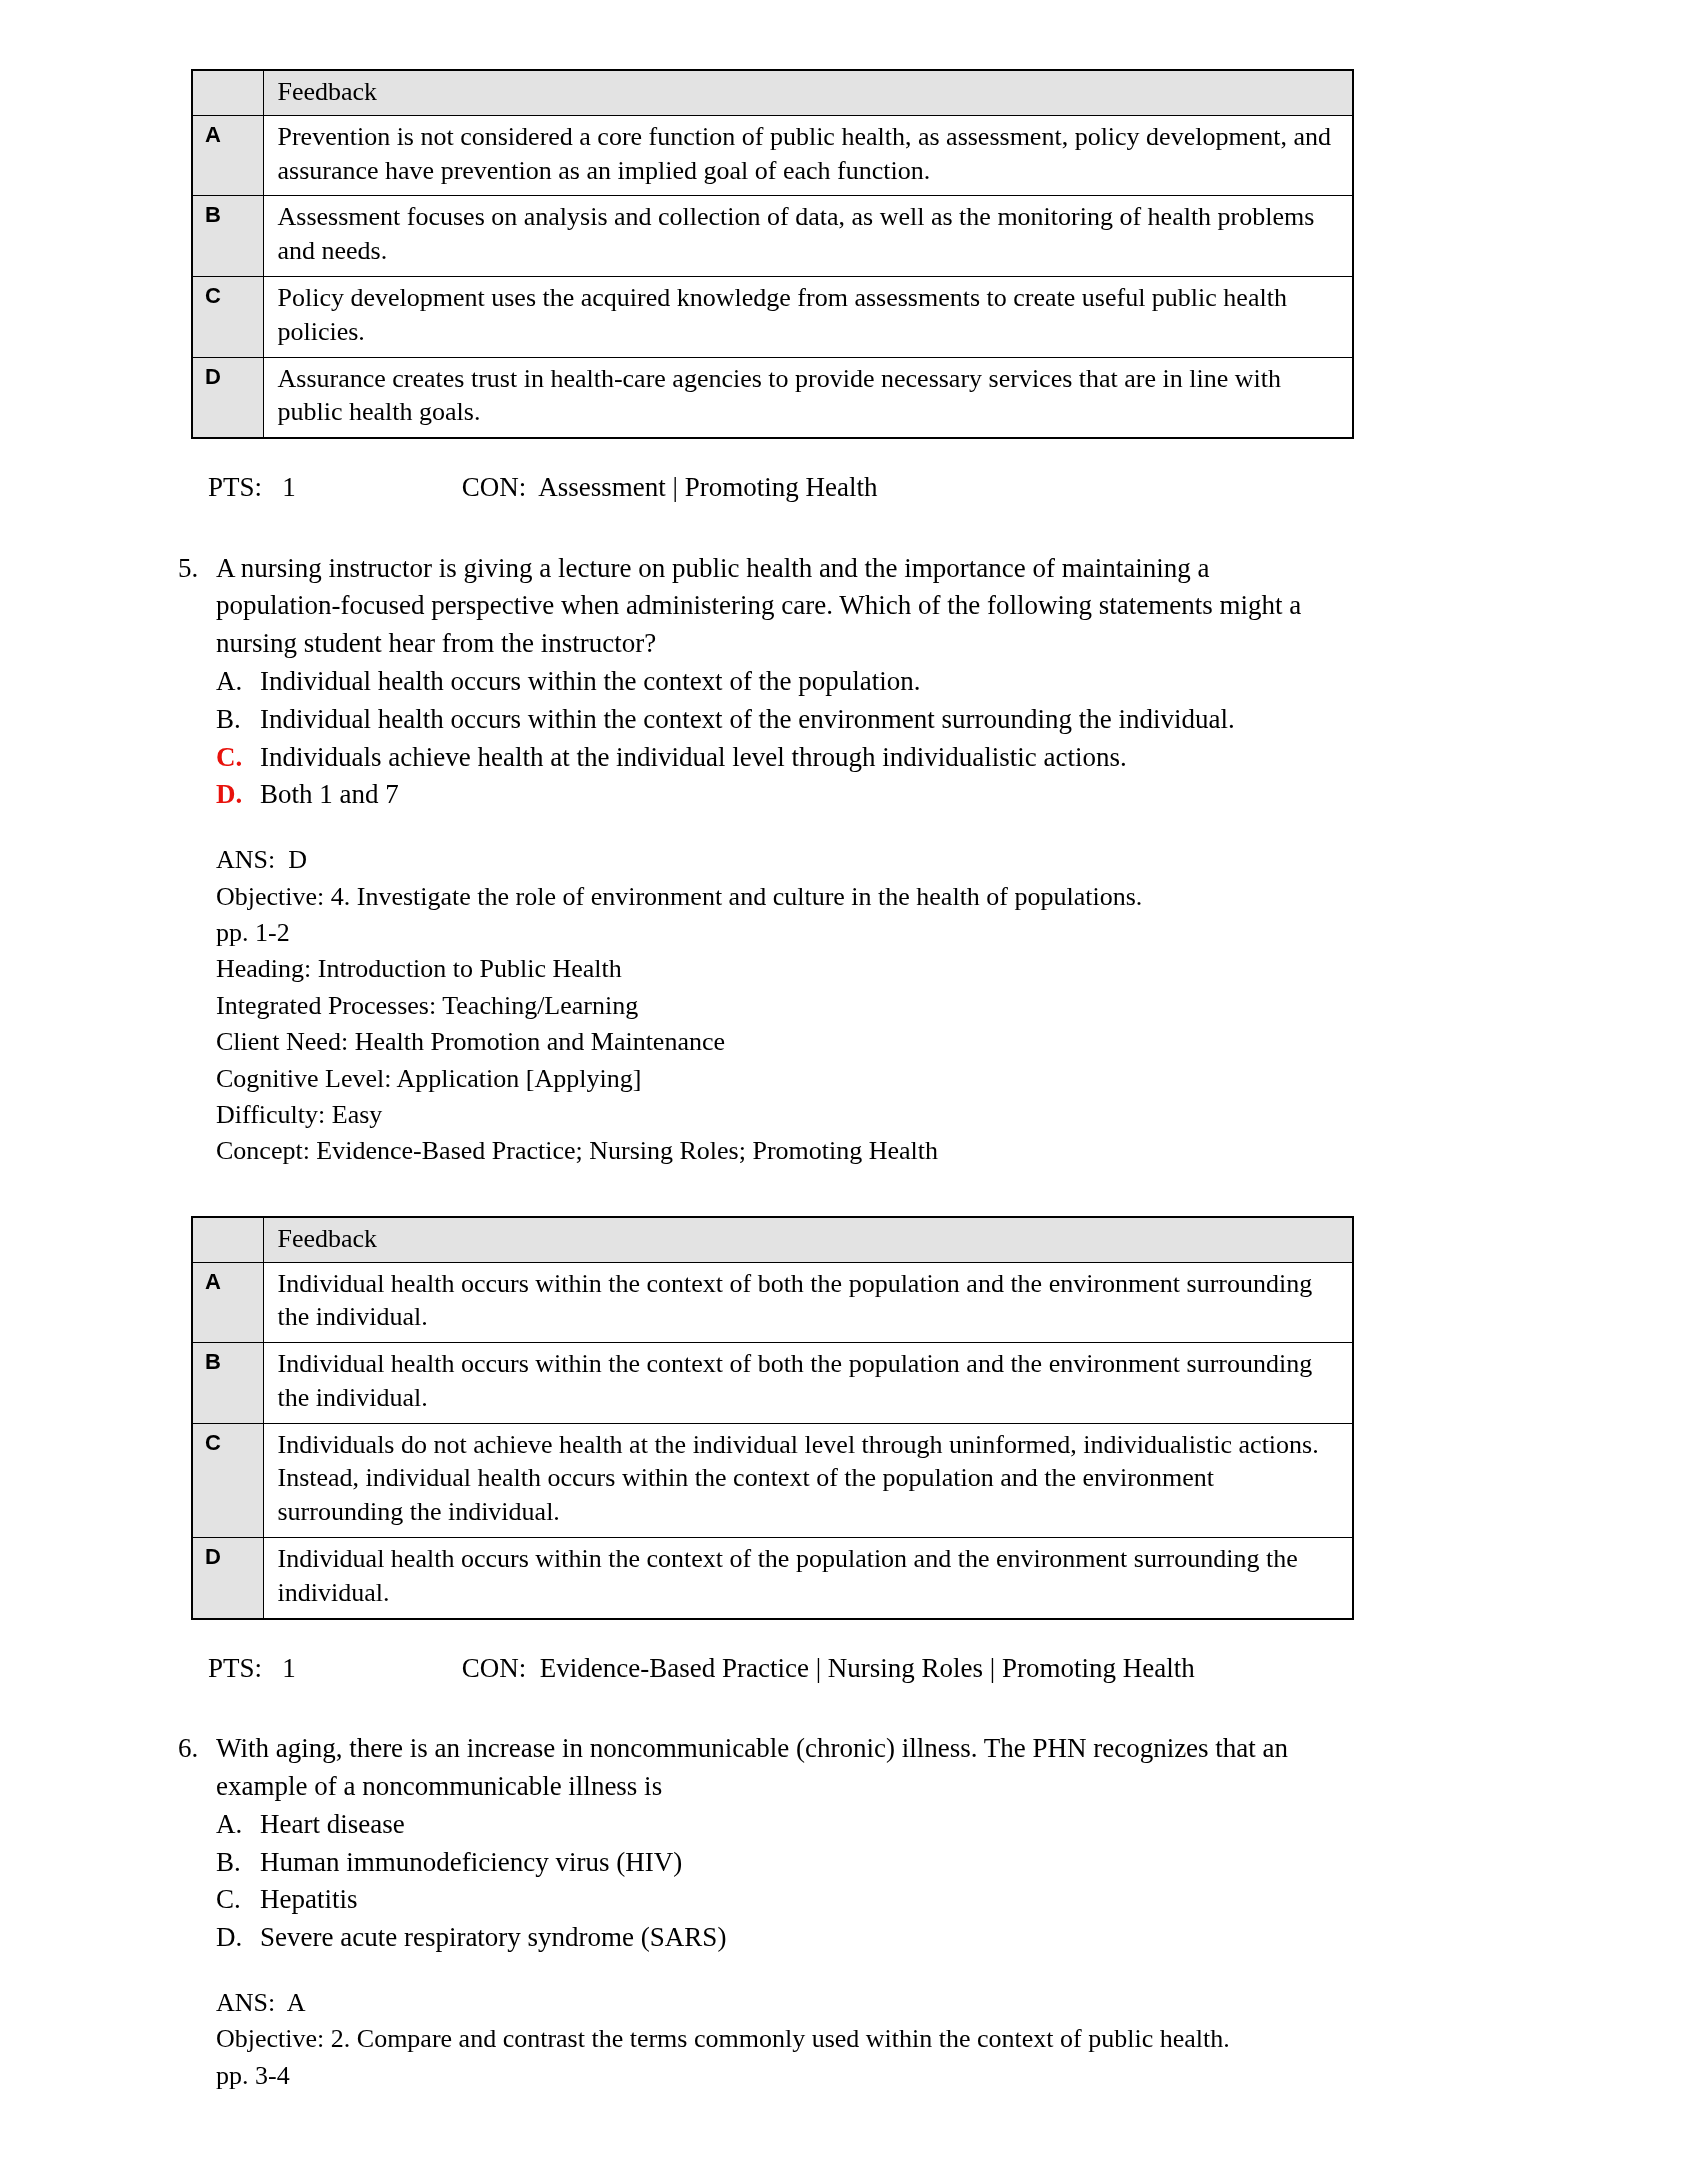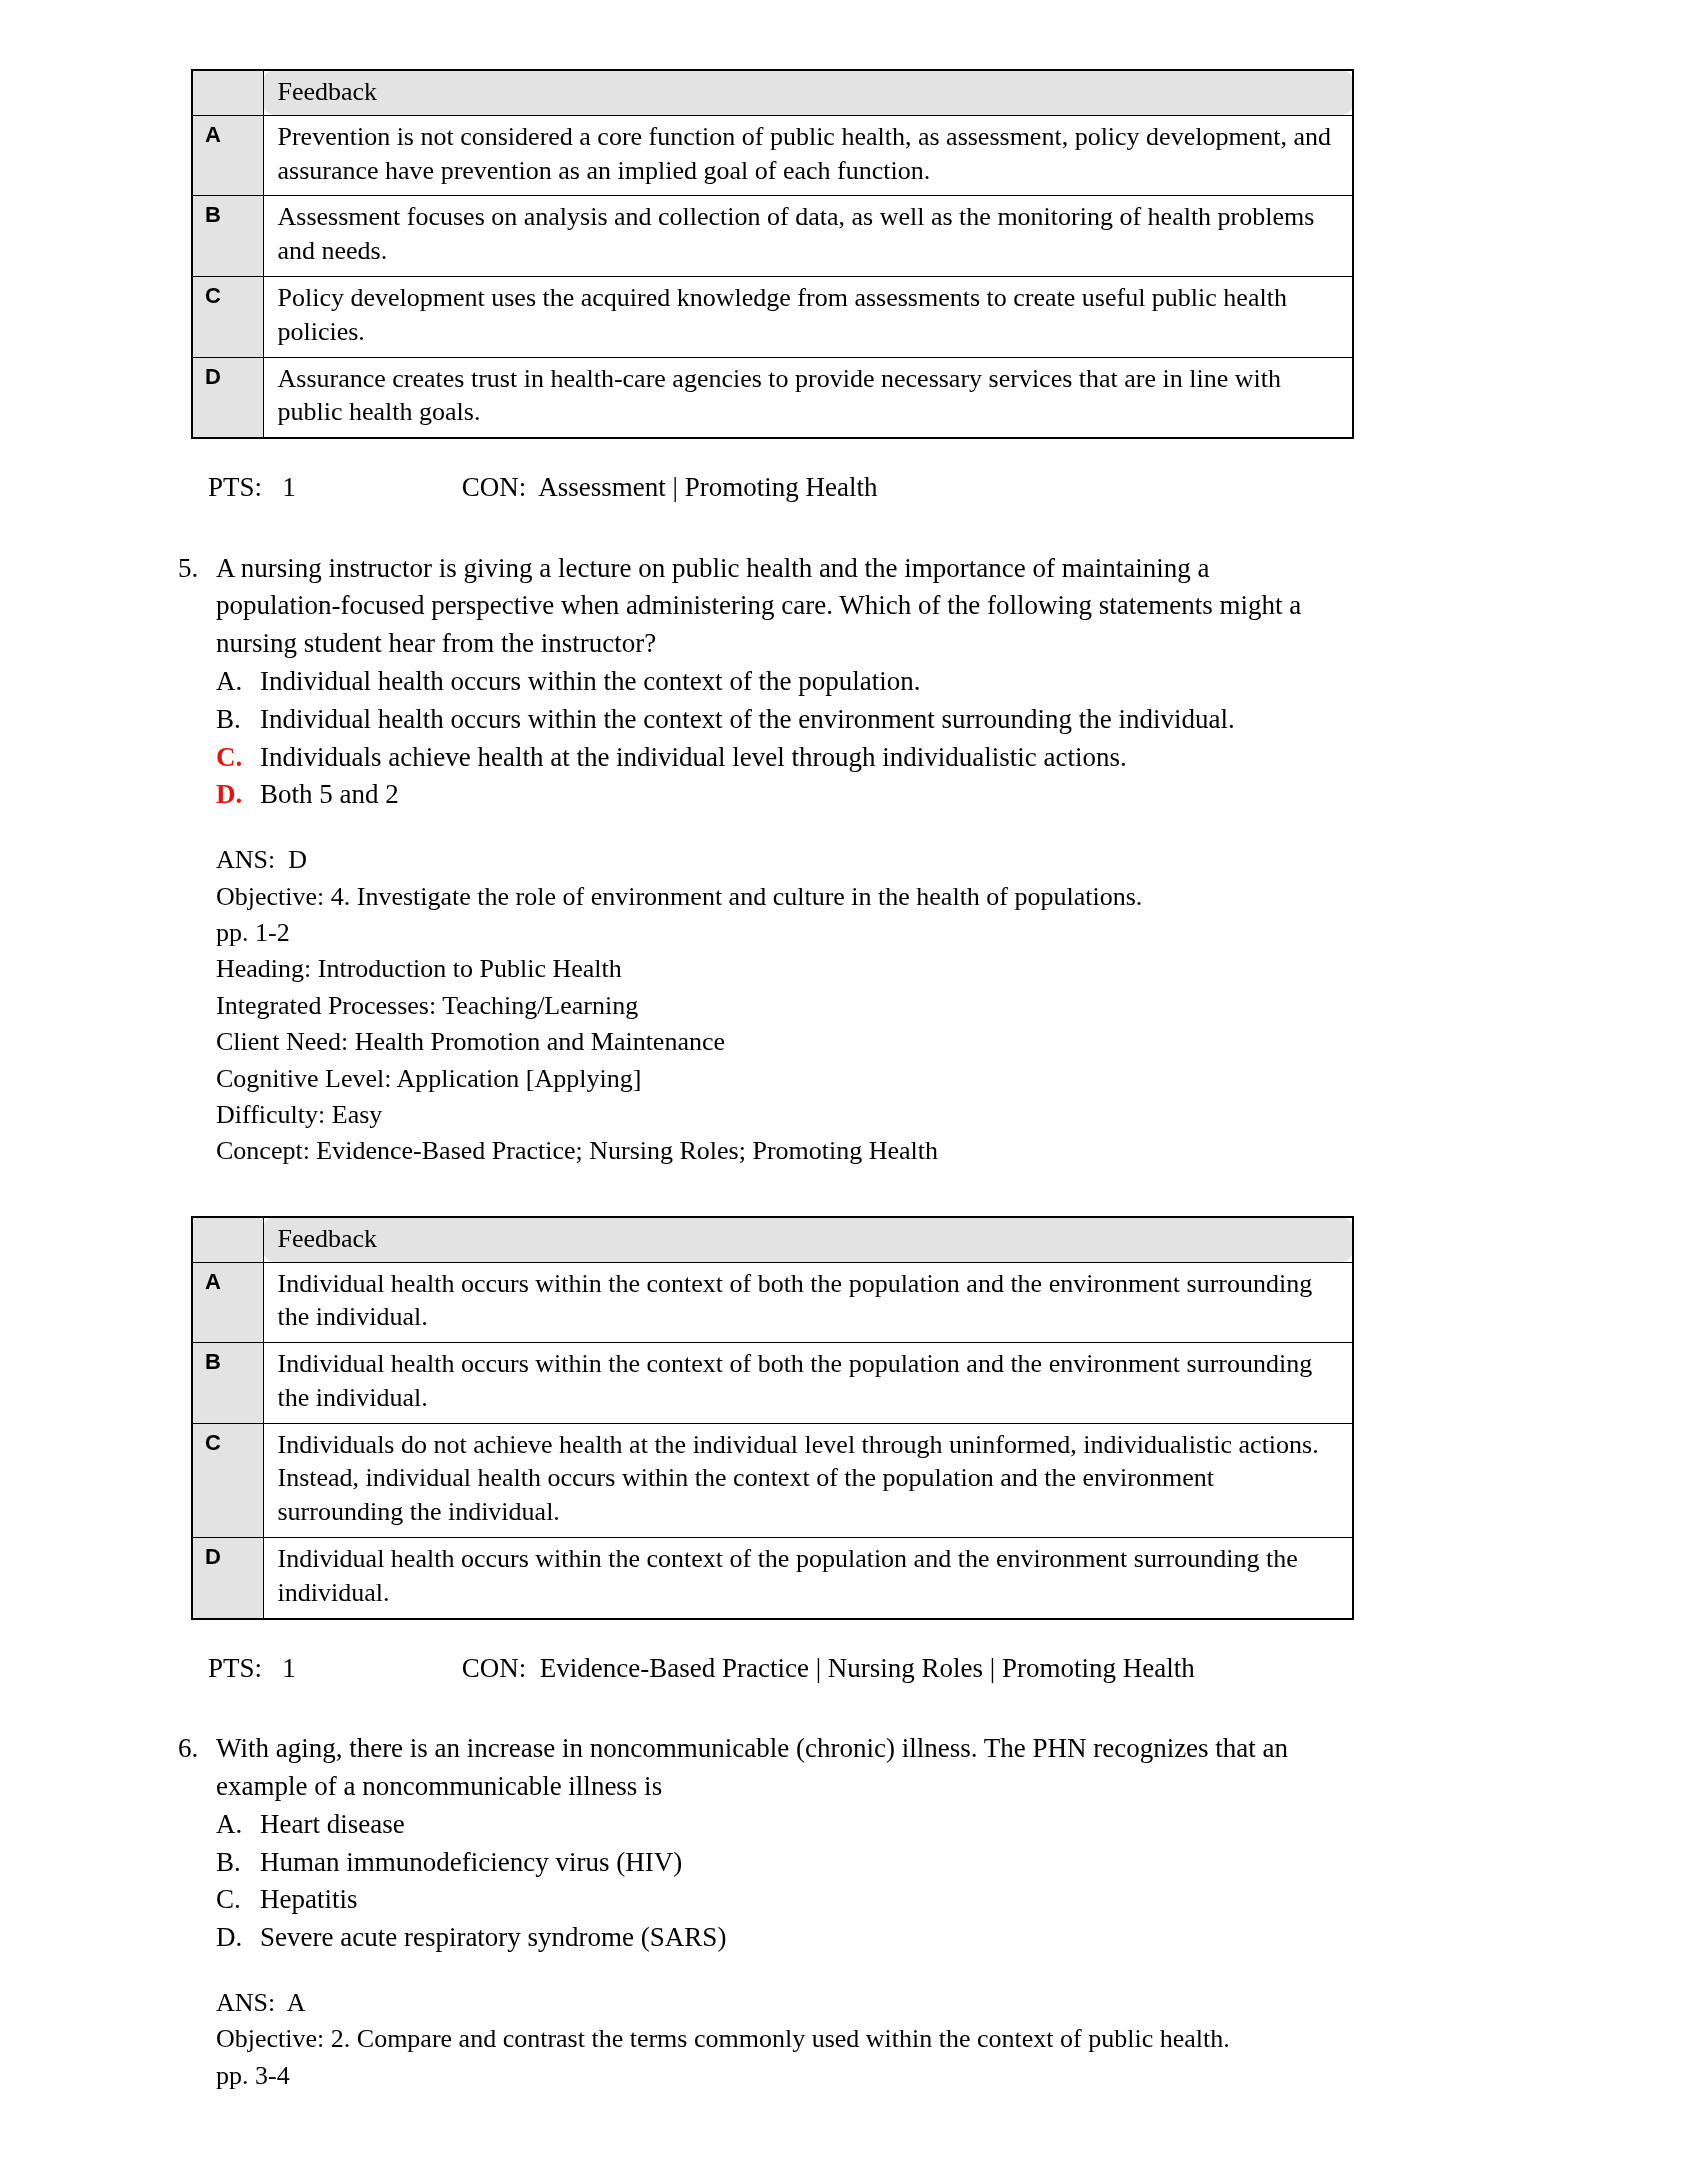--- a/index.html
+++ b/index.html
@@ -45,21 +45,20 @@
   .feedback-table col.c-letter { width: 71px; }
   .feedback-table .hdr-letter {
     background: #e3e3e3;
     height: 36px;
     padding: 0;
   }
   .feedback-table .hdr-feedback {
     background: #e3e3e3;
     font-size: 26px;
     padding: 4px 10px 6px 14px;
-    border-radius: 12px;
   }
   .feedback-table .letter-cell {
     background: #e3e3e3;
     font-family: "Liberation Sans", "DejaVu Sans", sans-serif;
     font-weight: bold;
     font-size: 22px;
     text-align: left;
     padding: 5px 0 0 12px;
   }
   .feedback-table .body-cell {
@@ -175,21 +174,21 @@
       <li class="option">
         <span class="opt-letter">B.</span>
         <span class="opt-text">Individual health occurs within the context of the environment surrounding the individual.</span>
       </li>
       <li class="option correct">
         <span class="opt-letter">C.</span>
         <span class="opt-text">Individuals achieve health at the individual level through individualistic actions.</span>
       </li>
       <li class="option correct">
         <span class="opt-letter">D.</span>
-        <span class="opt-text">Both 5 and 2</span>
+        <span class="opt-text">Both 1 and 7</span>
       </li>
     </ul>
   </div>
 
   <div class="meta-block">
     <div class="meta-line">ANS:  D</div>
     <div class="meta-line">Objective: 4. Investigate the role of environment and culture in the health of populations.</div>
     <div class="meta-line">pp. 1-2</div>
     <div class="meta-line">Heading: Introduction to Public Health</div>
     <div class="meta-line">Integrated Processes: Teaching/Learning</div>

